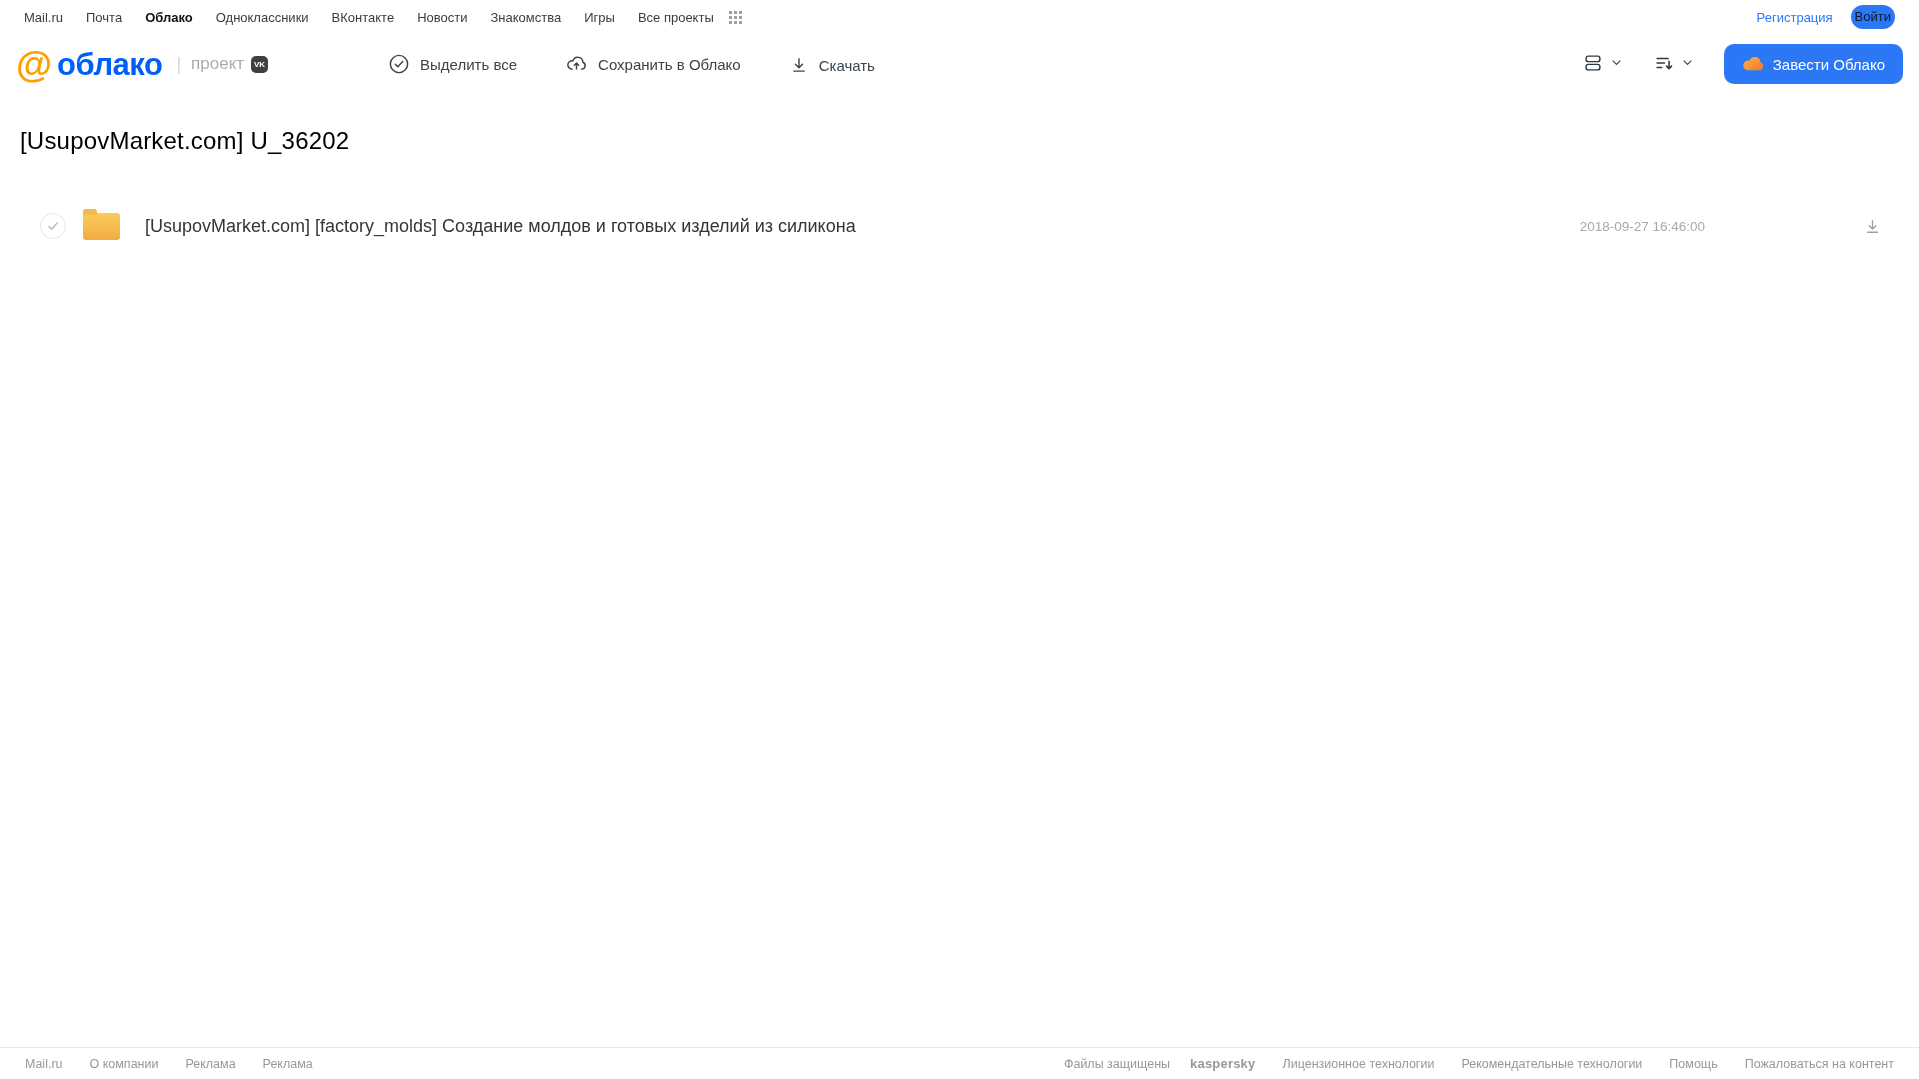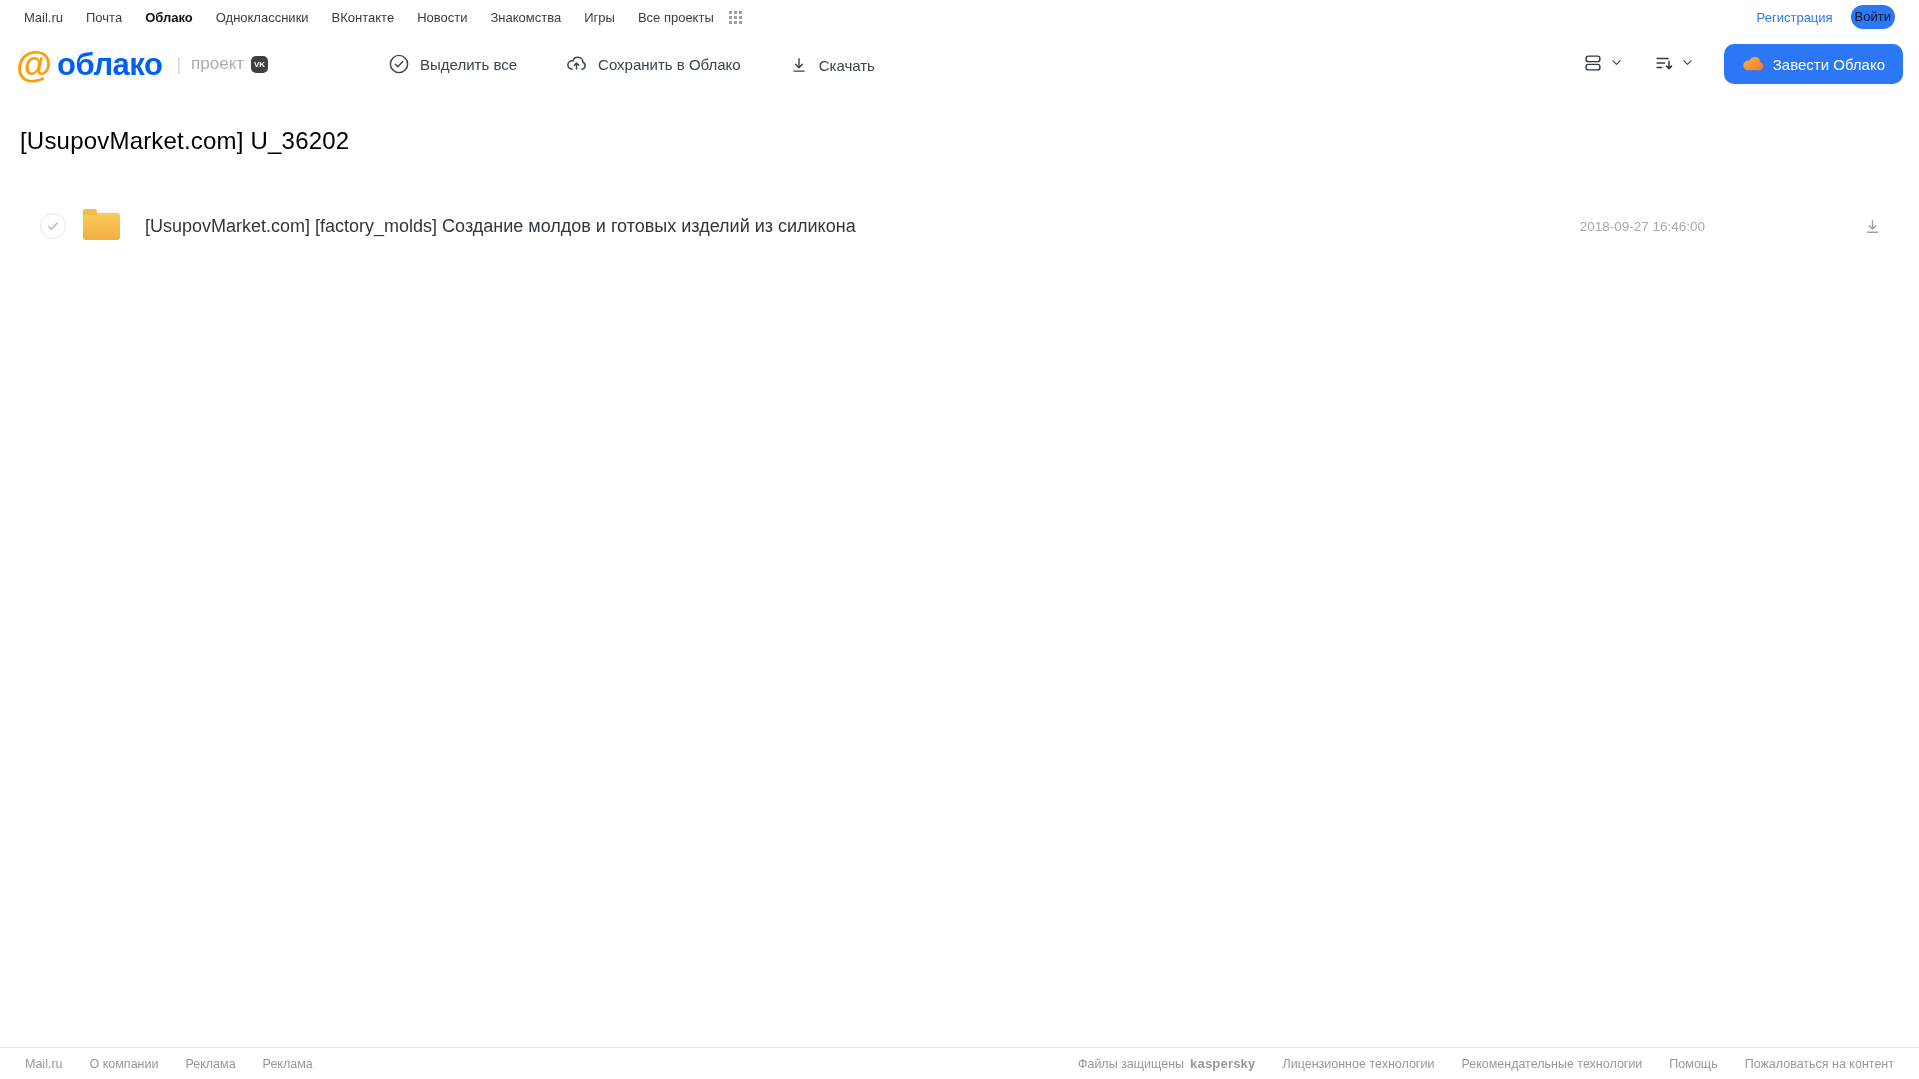--- a/index.html
+++ b/index.html
@@ -127,21 +127,21 @@
     display: flex; align-items: center;
     padding: 0 25px;
     font-size: 12.5px;
     color: #94999e;
     background: #fff;
   }
   .footer a { color: #94999e; }
   .footer .f-left { display: flex; gap: 27px; }
   .footer .f-spacer { flex: 1; }
   .footer .f-right { display: flex; gap: 27px; align-items: center; }
-  .kasper-wrap { display: inline-flex; gap: 6px; align-items: baseline; }
+  .kasper-wrap { display: inline-flex; gap: 20px; align-items: baseline; }
   .kasper {
     color: #00a88e; font-weight: bold; font-size: 13px; letter-spacing: 0.2px;
   }
 </style>
 </head>
 <body>
 
 <nav class="topnav">
   <a class="nav-link">Mail.ru</a>
   <a class="nav-link">Почта</a>

